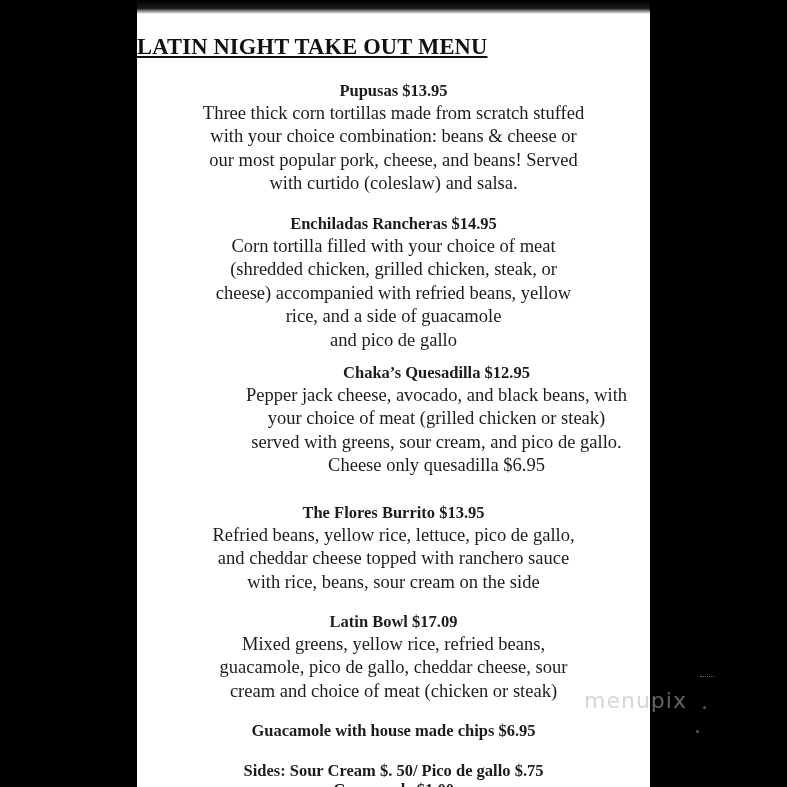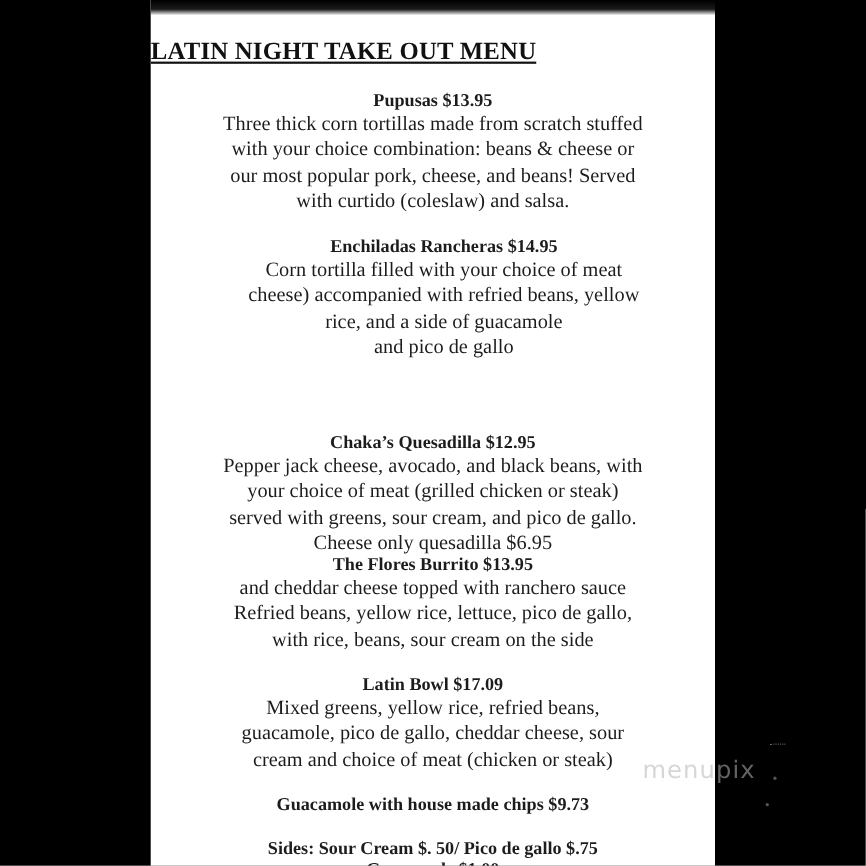--- a/index.html
+++ b/index.html
@@ -27,59 +27,60 @@
   <div class="item" style="top:79px;">
     <div class="name">Pupusas $13.95</div>
     <div class="desc">
       <span class="line">Three thick corn tortillas made from scratch stuffed</span>
       <span class="line">with your choice combination: beans &amp; cheese or</span>
       <span class="line">our most popular pork, cheese, and beans! Served</span>
       <span class="line">with curtido (coleslaw) and salsa.</span>
     </div>
   </div>
 
-  <div class="item" style="top:212px;margin-left:10px;">
+  <div class="item" style="top:212px;">
     <div class="name">Enchiladas Rancheras $14.95</div>
     <div class="desc">
       <span class="line">Corn tortilla filled with your choice of meat</span>
+      <span class="line">(shredded chicken, grilled chicken, steak, or</span>
       <span class="line">cheese) accompanied with refried beans, yellow</span>
       <span class="line">rice, and a side of guacamole</span>
       <span class="line">and pico de gallo</span>
     </div>
   </div>
 
-  <div class="item" style="top:390px;">
+  <div class="item" style="top:361px;padding-left:43px;">
     <div class="name">Chaka’s Quesadilla $12.95</div>
     <div class="desc">
       <span class="line">Pepper jack cheese, avocado, and black beans, with</span>
       <span class="line">your choice of meat (grilled chicken or steak)</span>
       <span class="line">served with greens, sour cream, and pico de gallo.</span>
       <span class="line">Cheese only quesadilla $6.95</span>
     </div>
   </div>
 
   <div class="item" style="top:501px;">
     <div class="name">The Flores Burrito $13.95</div>
     <div class="desc">
+      <span class="line">Refried beans, yellow rice, lettuce, pico de gallo,</span>
       <span class="line">and cheddar cheese topped with ranchero sauce</span>
-      <span class="line">Refried beans, yellow rice, lettuce, pico de gallo,</span>
       <span class="line">with rice, beans, sour cream on the side</span>
     </div>
   </div>
 
   <div class="item" style="top:610px;">
     <div class="name">Latin Bowl $17.09</div>
     <div class="desc">
       <span class="line">Mixed greens, yellow rice, refried beans,</span>
       <span class="line">guacamole, pico de gallo, cheddar cheese, sour</span>
       <span class="line">cream and choice of meat (chicken or steak)</span>
     </div>
   </div>
 
-  <div class="single" style="top:721px;">Guacamole with house made chips $9.73</div>
+  <div class="single" style="top:721px;">Guacamole with house made chips $6.95</div>
   <div class="single" style="top:761px;">Sides:  Sour Cream $. 50/ Pico de gallo $.75</div>
   <div class="single" style="top:780px;">Guacamole $1.00</div>
 </div>
 
 <div class="wm-dash"></div>
 <div class="watermark">menupix</div>
 <div class="dot" style="left:703px;top:706px;"></div>
 <div class="dot" style="left:696px;top:730px;"></div>
 
 </body></html>

